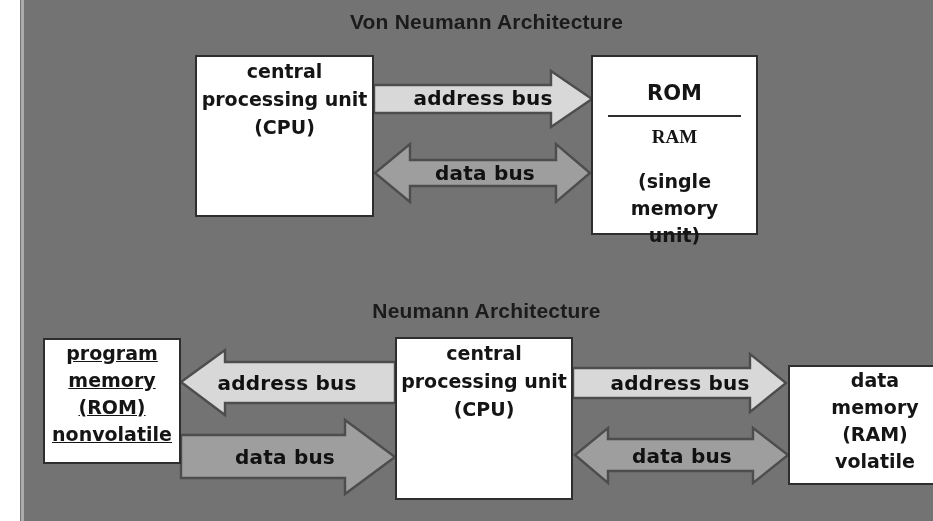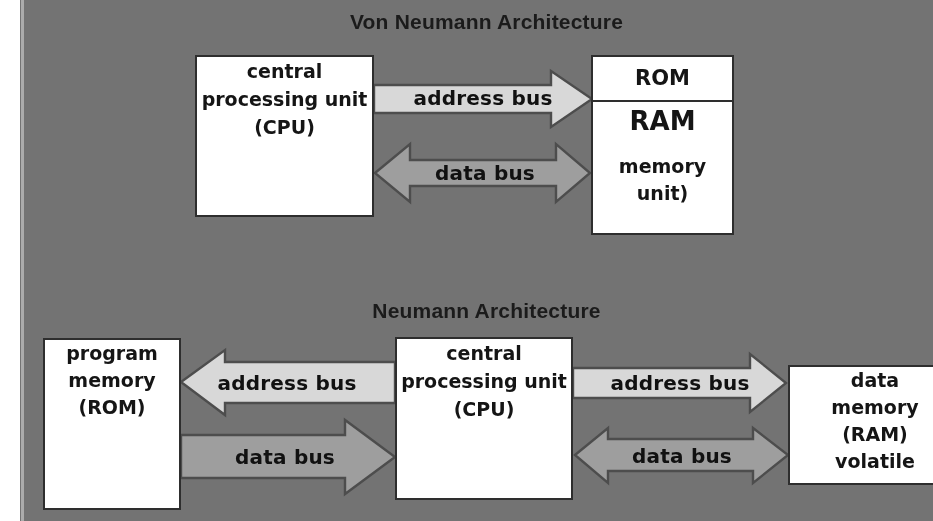--- a/index.html
+++ b/index.html
@@ -49,39 +49,39 @@
     align-items: center;
     justify-content: flex-start;
     text-align: center;
     font-weight: bold;
     font-size: 19px;
     line-height: 27px;
     color: #151515;
   }
   .vn-cpu { left: 175px; top: 55px;  width: 179px; height: 162px; line-height: 28px; }
   .hv-cpu { left: 375px; top: 337px; width: 178px; height: 163px; line-height: 28px; }
-  .hv-pm  { left: 23px;  top: 338px; width: 138px; height: 172px; }
+  .hv-pm  { left: 23px;  top: 338px; width: 138px; height: 126px; text-decoration: underline; }
   .hv-dm  { left: 768px; top: 365px; width: 174px; height: 120px; }
   .vn-mem {
-    left: 571px; top: 55px; width: 143px; height: 180px;
-    padding: 0; justify-content: flex-start; align-items: stretch;
+    left: 571px; top: 55px; width: 167px; height: 180px;
+    padding: 15px; justify-content: flex-start; align-items: stretch;
   }
   .mem-rom {
     height: 43px;
     border-bottom: 2px solid #2e2e2e;
     display: flex; align-items: center; justify-content: center;
     font-size: 21px;
     flex: 0 0 auto;
   }
   .mem-ram {
     flex: 1 1 auto;
     padding-top: 6px;
     text-align: center;
   }
-  .mem-ram .ram-name { font-size: 26px; line-height: 27px; }
+  .mem-ram .ram-name { font-size: 19px; line-height: 27px; font-family: Liberation Serif, serif; }
   .ram-note { margin-top: 18px; }
   .ram-note div { line-height: 27px; }
   .bus-label {
     position: absolute;
     transform: translate(-50%, -50%);
     font-weight: bold;
     font-size: 20px;
     color: #111111;
     white-space: nowrap;
     letter-spacing: 0.2px;
@@ -124,30 +124,32 @@
     <div>(CPU)</div>
   </div>
 
   <div class="box vn-mem">
     <div class="mem-rom">
       <span>ROM</span>
     </div>
     <div class="mem-ram">
       <div class="ram-name">RAM</div>
       <div class="ram-note">
+        <div>(single</div>
         <div>memory</div>
         <div>unit)</div>
       </div>
     </div>
   </div>
 
   <div class="box hv-pm">
     <div>program</div>
     <div>memory</div>
     <div>(ROM)</div>
+    <div>nonvolatile</div>
   </div>
 
   <div class="box hv-cpu">
     <div>central</div>
     <div>processing unit</div>
     <div>(CPU)</div>
   </div>
 
   <div class="box hv-dm">
     <div>data</div>

